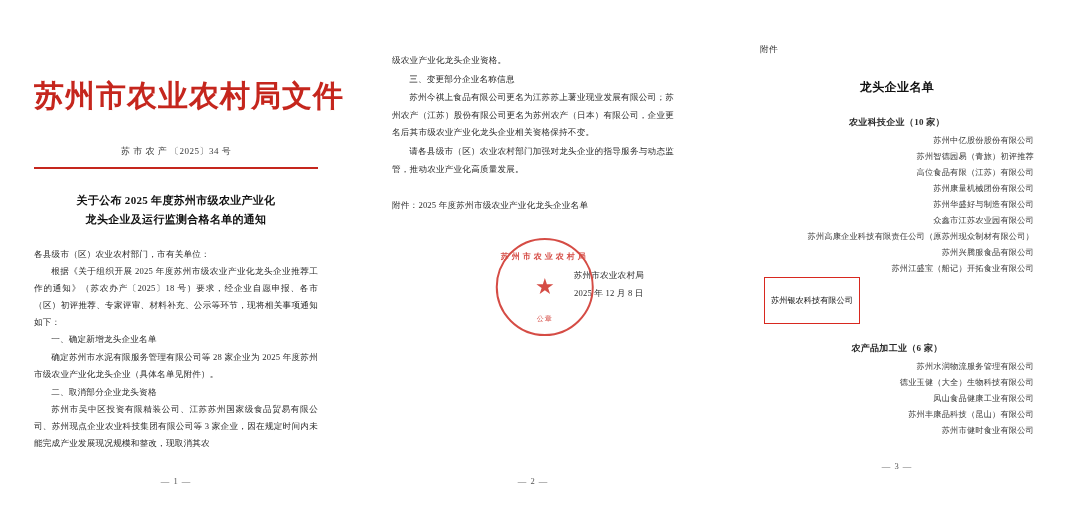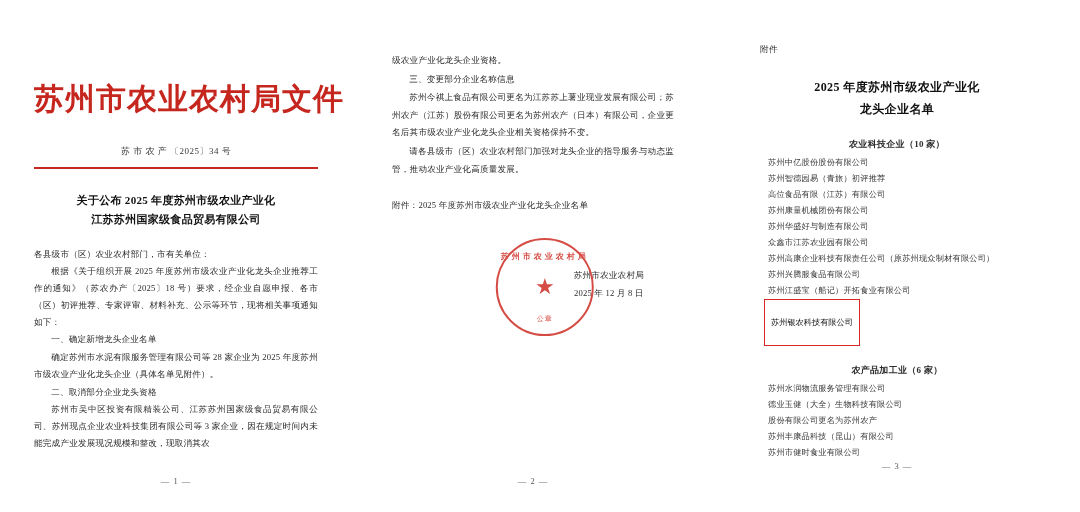--- a/index.html
+++ b/index.html
@@ -39,21 +39,21 @@
 
   
   .doc-masthead {
     text-align: center;
     color: #c5261d;
     font-weight: bold;
     font-size: 30px;
     letter-spacing: 1px;
     line-height: 1.1;
     margin-top: 52px;
-    font-family: Liberation Sans, sans-serif;
+    font-family: Liberation Mono, monospace;
     white-space: nowrap;
   }
   .doc-number {
     text-align: center;
     color: #3a3a3a;
     font-size: 9px;
     margin-top: 30px;
     letter-spacing: 0.5px;
   }
   .red-rule {
@@ -175,21 +175,21 @@
   }
   .group-head {
     text-align: center;
     font-size: 9px;
     font-weight: bold;
     color: #2b2b2b;
     margin-top: 18px;
     margin-bottom: 4px;
     letter-spacing: 0.3px;
   }
-  .company-list { margin: 0; padding: 0; list-style: none; }
+  .company-list { margin: 0; padding: 0; list-style: none; text-align: right; }
   .company-list li {
     font-size: 8.2px;
     color: #3a3a3a;
     line-height: 1.95;
     letter-spacing: 0.2px;
     padding-left: 8px;
   }
   .highlight-wrap { padding-left: 0; }
 
   
@@ -210,21 +210,21 @@
 <div class="sheet-row">
 
   <div class="page page-1">
     <div class="page-inner">
       <div class="doc-masthead">苏州市农业农村局文件</div>
       <div class="doc-number">苏 市 农 产 〔2025〕34 号</div>
       <div class="red-rule"></div>
 
       <div class="doc-title">
         <div>关于公布 2025 年度苏州市级农业产业化</div>
-        <div>江苏苏州国家级食品贸易有限公司</div>
+        <div>龙头企业及运行监测合格名单的通知</div>
       </div>
 
       <div class="body-block">
         <p>各县级市（区）农业农村部门，市有关单位：</p>
         <p class="indent-2">根据《关于组织开展 2025 年度苏州市级农业产业化龙头企业推荐工作的通知》（苏农办产〔2025〕18 号）要求，经企业自愿申报、各市（区）初评推荐、专家评审、材料补充、公示等环节，现将相关事项通知如下：</p>
         <p class="indent-2">一、确定新增龙头企业名单</p>
         <p class="indent-2">确定苏州市水泥有限服务管理有限公司等 28 家企业为 2025 年度苏州市级农业产业化龙头企业（具体名单见附件）。</p>
         <p class="indent-2">二、取消部分企业龙头资格</p>
         <p class="indent-2">苏州市吴中区投资有限精装公司、江苏苏州国家级食品贸易有限公司、苏州现点企业农业科技集团有限公司等 3 家企业，因在规定时间内未能完成产业发展现况规模和整改，现取消其农</p>
       </div>
@@ -256,21 +256,20 @@
       </div>
     </div>
     <div class="page-num">— 2 —</div>
   </div>
 
   <div class="page page-3">
     <div class="page-inner p3-inner">
       <div class="attach-label">附件</div>
 
       <div class="list-title">
-        <div>2025 年度苏州市级农业产业化</div>
         <div>龙头企业名单</div>
       </div>
 
       <div class="group-head">农业科技企业（10 家）</div>
       <ul class="company-list">
         <li>苏州中亿股份股份有限公司</li>
         <li>苏州智德园易（青旅）初评推荐</li>
         <li>高位食品有限（江苏）有限公司</li>
         <li>苏州康量机械团份有限公司</li>
         <li>苏州华盛好与制造有限公司</li>
@@ -283,21 +282,21 @@
         </li>
       </ul>
       <div class="highlight-wrap">
         <span class="company-list"><span class="highlight" style="display:inline-block;border:1.6px solid #d8281f;font-size:8.2px;color:#111;padding:17px 6px;margin-left:4px;">苏州银农科技有限公司</span></span>
       </div>
 
       <div class="group-head">农产品加工业（6 家）</div>
       <ul class="company-list">
         <li>苏州水润物流服务管理有限公司</li>
         <li>德业玉健（大全）生物科技有限公司</li>
-        <li>股份有限公司更名为苏州农产</li>
+        <li>凤山食品健康工业有限公司</li>
         <li>苏州丰康品科技（昆山）有限公司</li>
         <li>苏州市健时食业有限公司</li>
       </ul>
     </div>
     <div class="page-num">— 3 —</div>
   </div>
 
 </div>
 
 </body></html>

